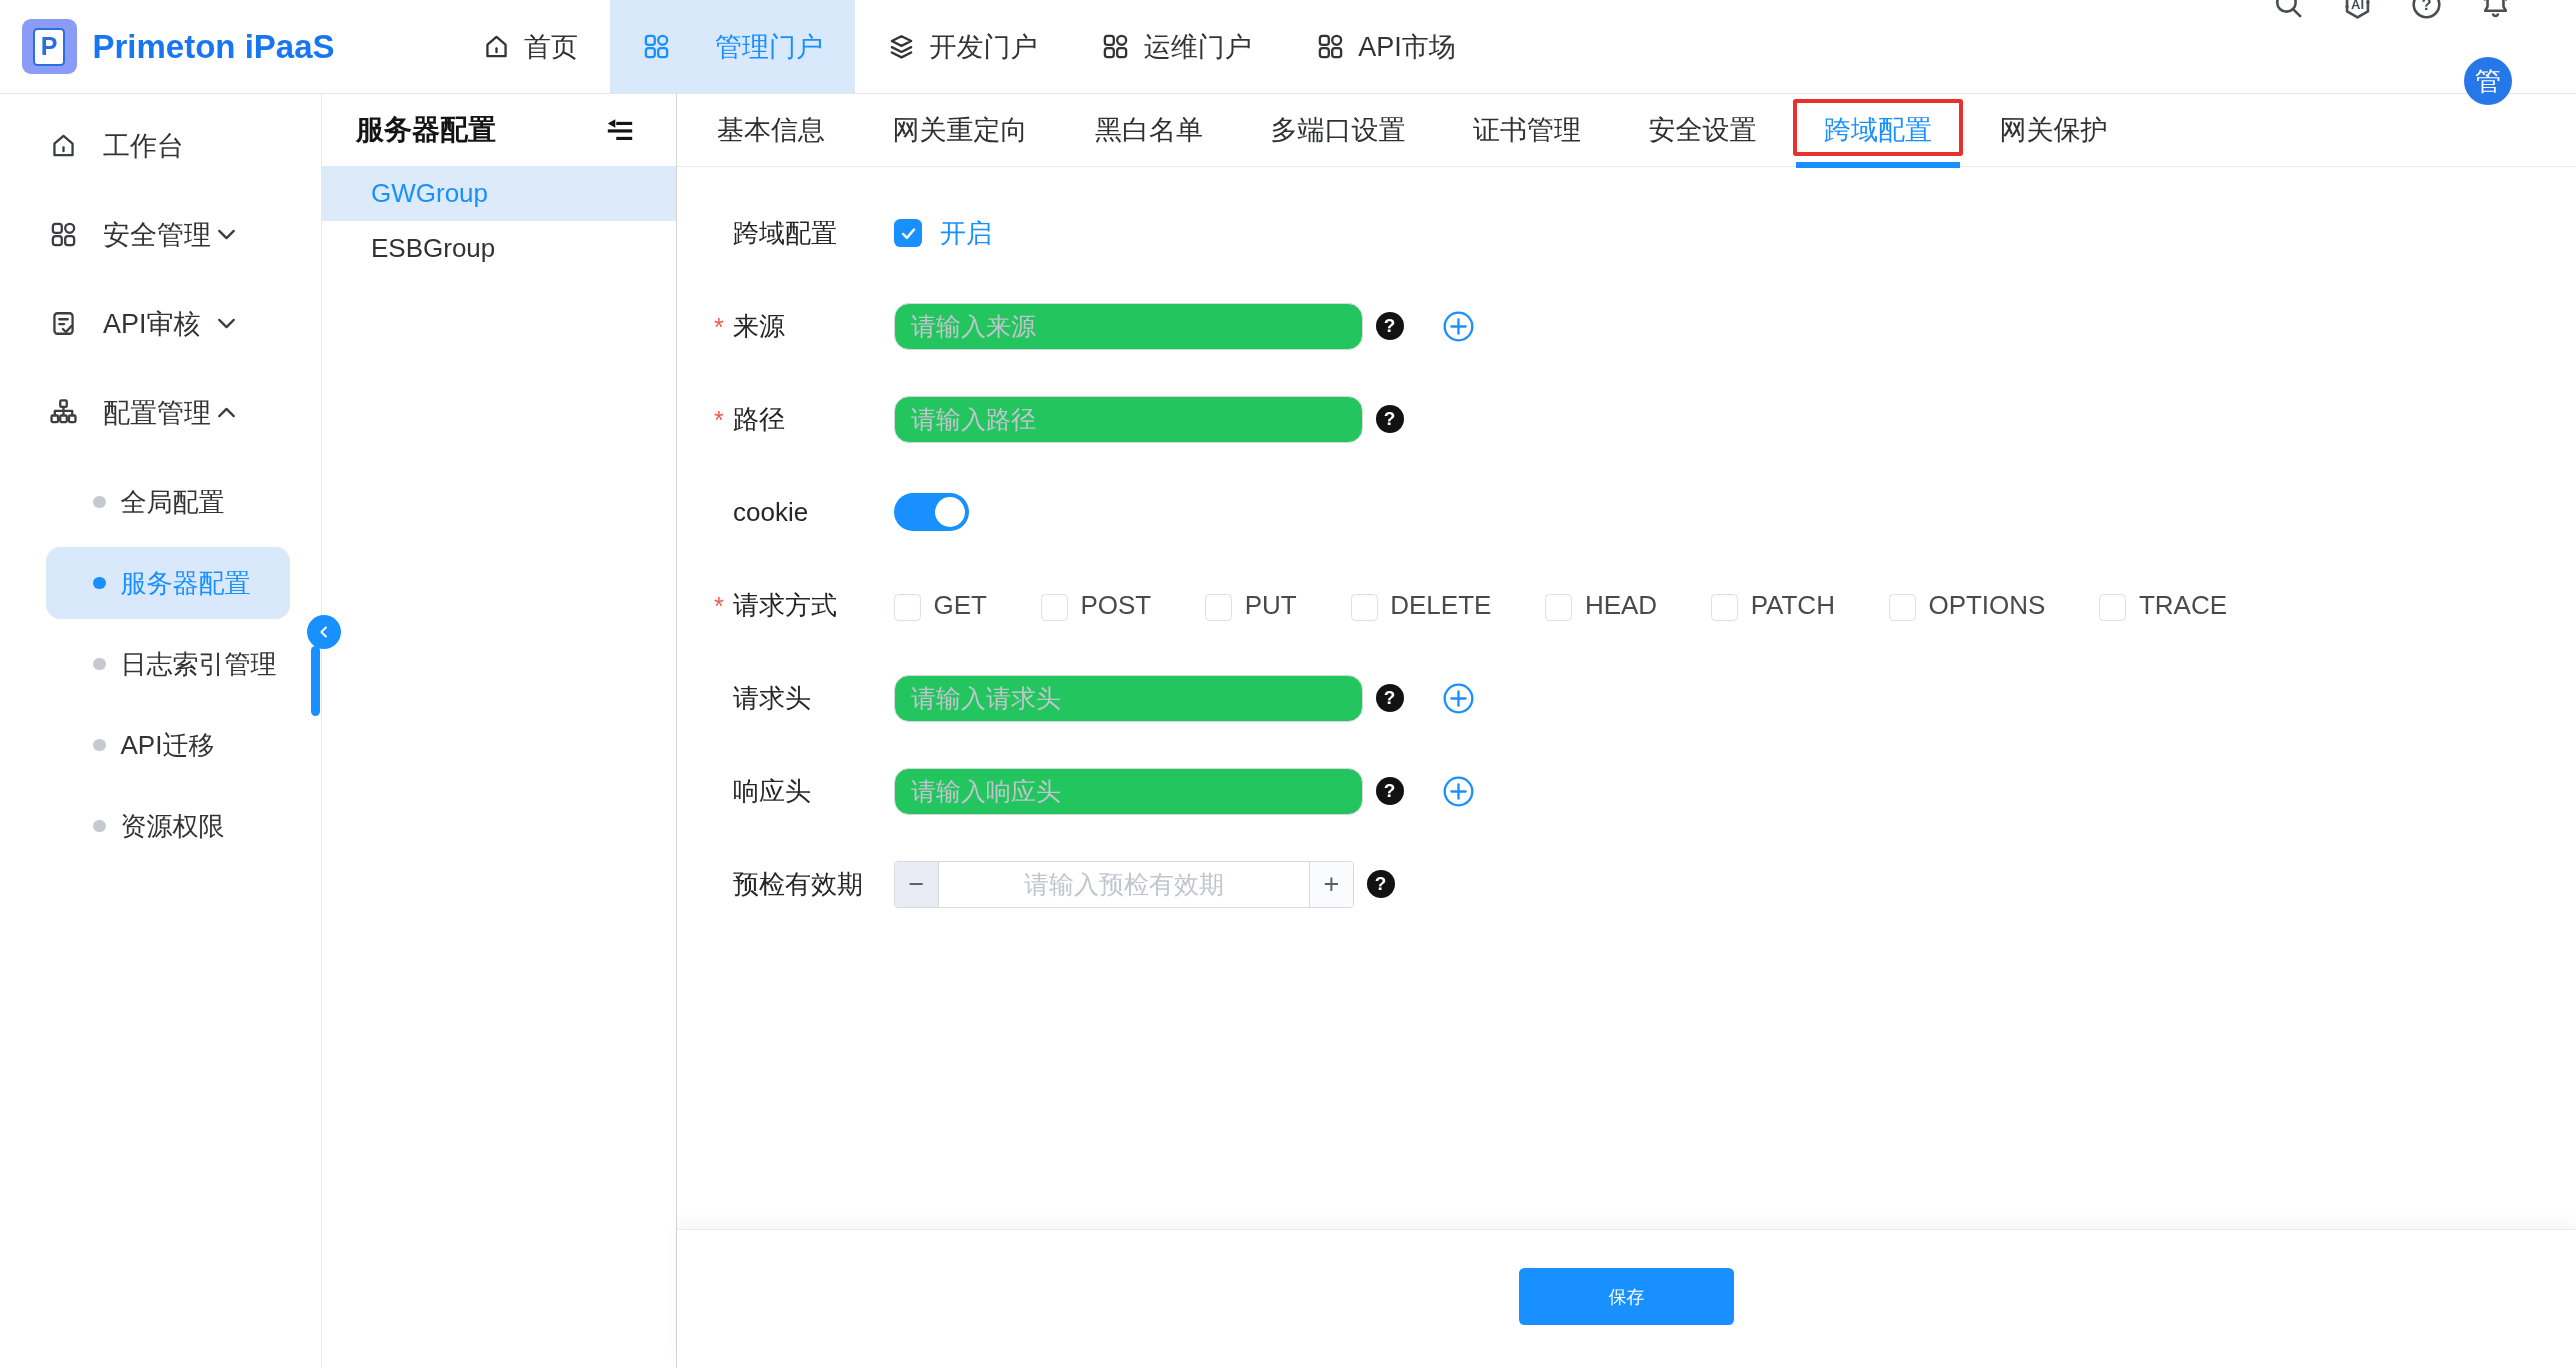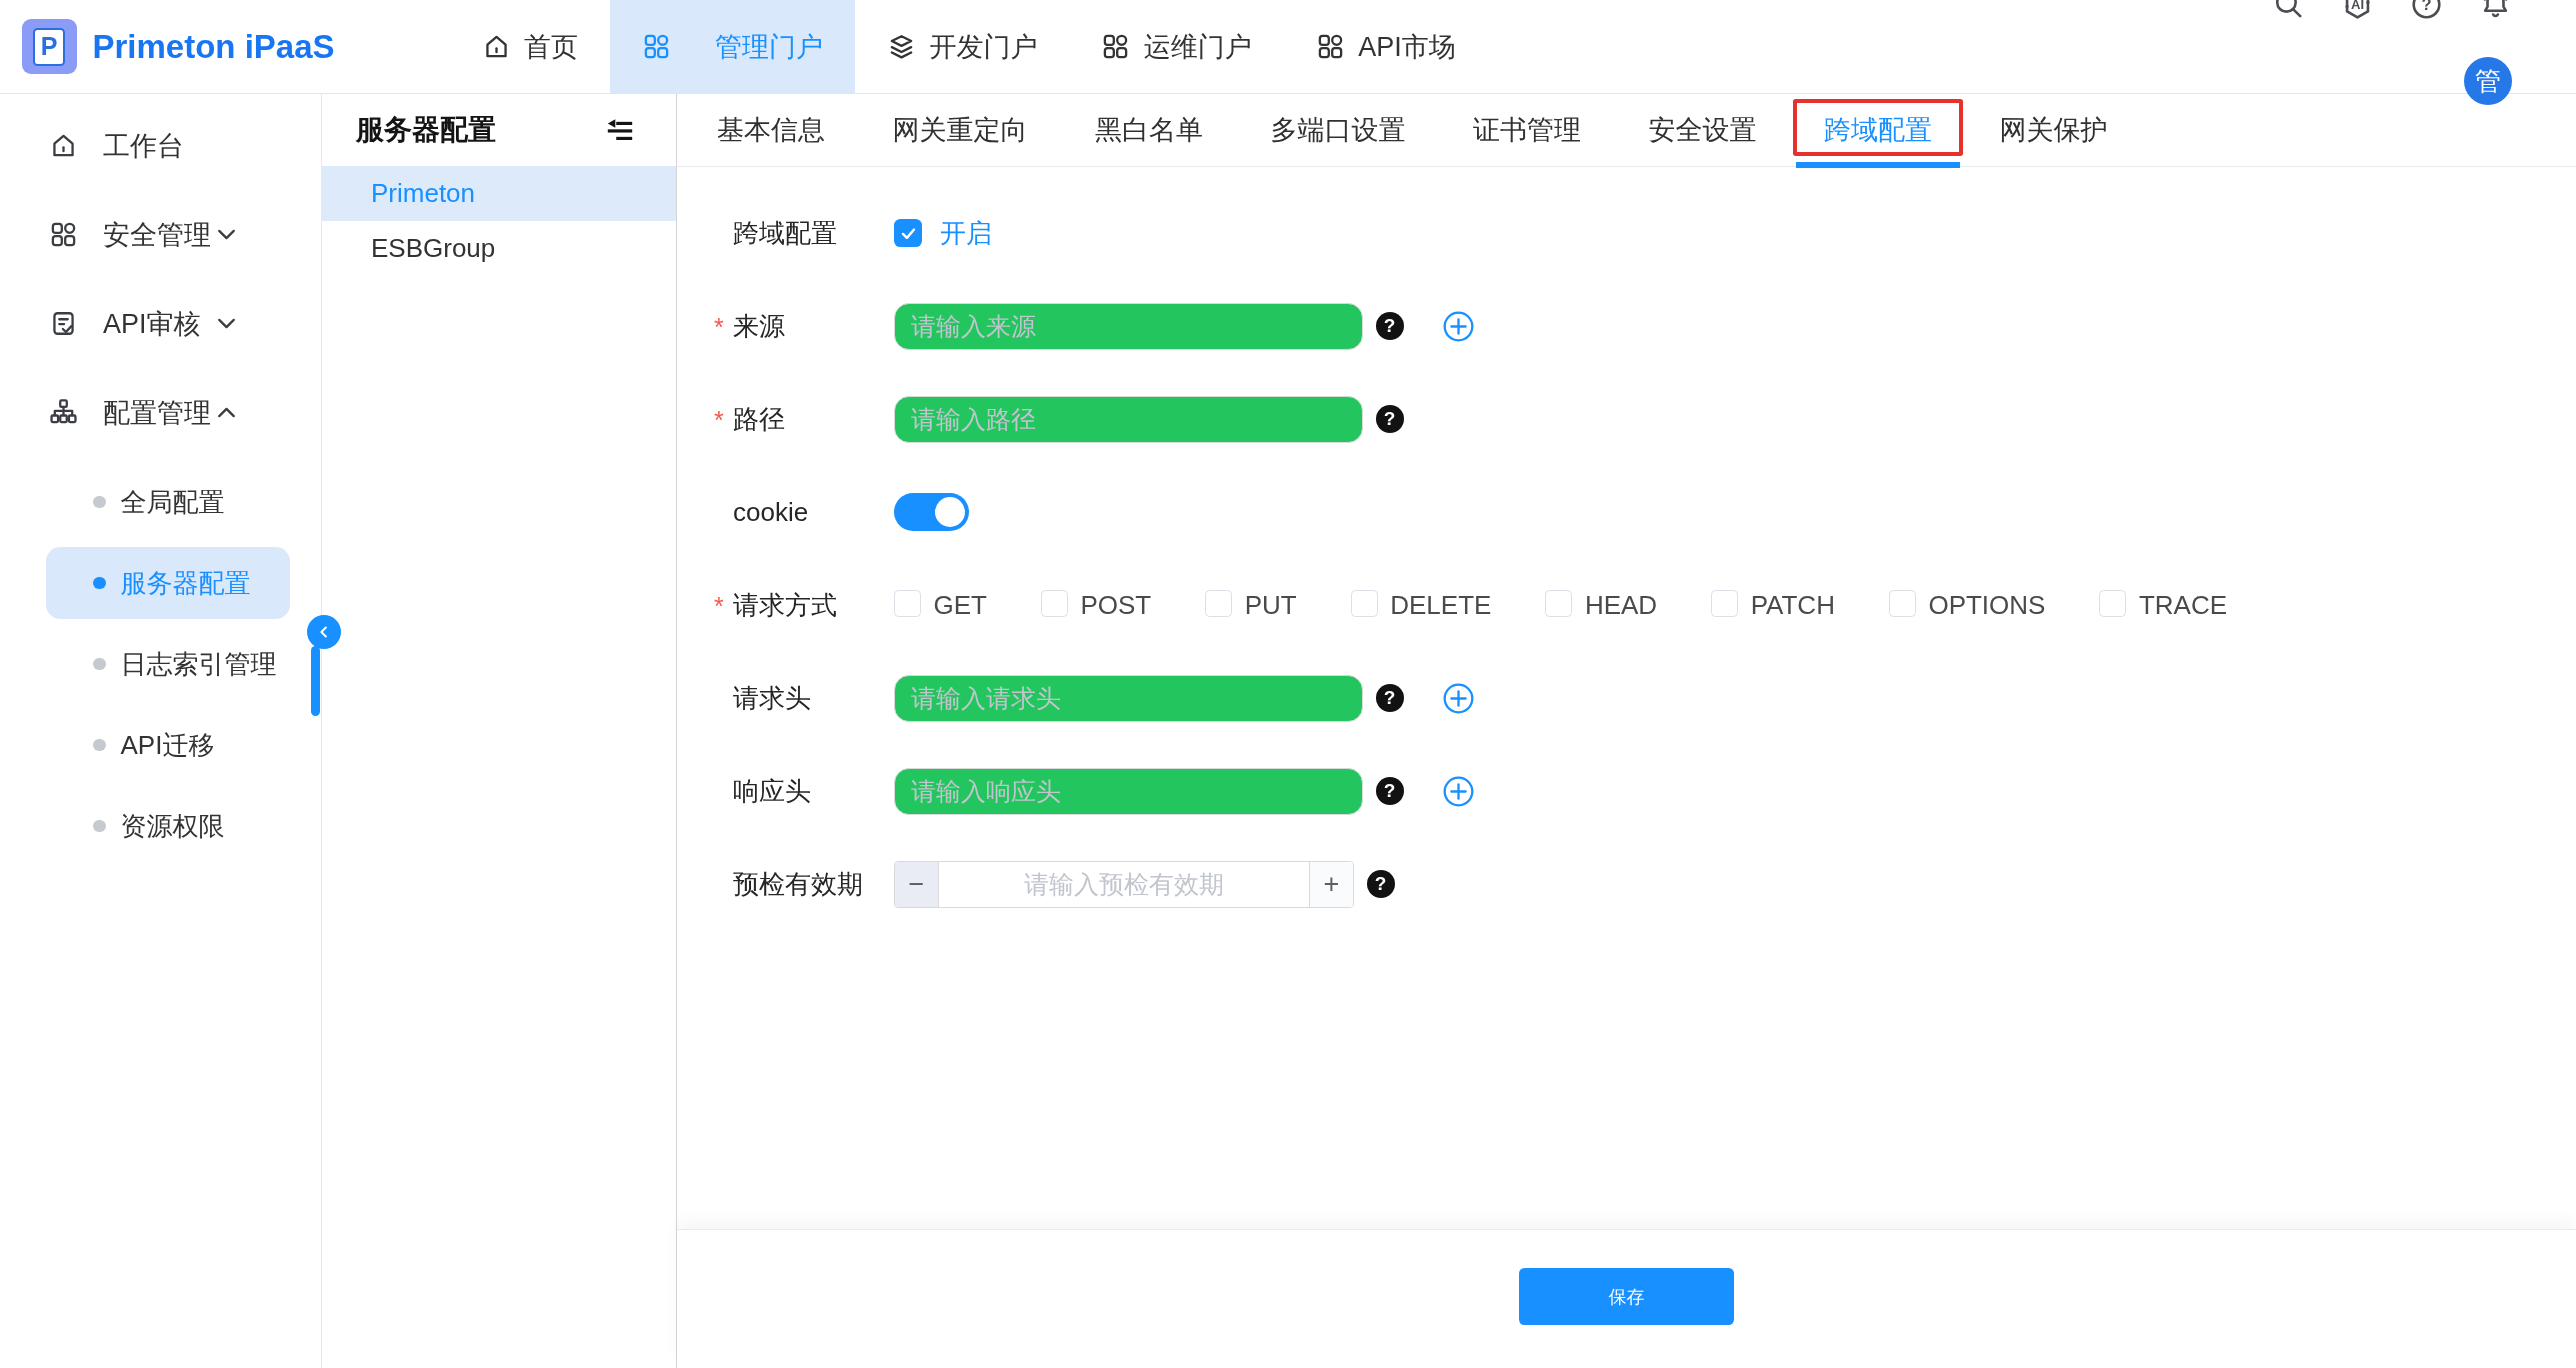--- a/index.html
+++ b/index.html
@@ -81,21 +81,21 @@
     flex-shrink:0; cursor:pointer; }
   .addicon { margin-left:38px; color:#1890ff; cursor:pointer; }
   .addicon svg { width:33px; height:33px; }
   .cb-checked { width:28px; height:28px; border-radius:6.3px; background:#1890ff; display:flex;
     align-items:center; justify-content:center; cursor:pointer; flex-shrink:0; }
   .cb-checked svg { width:19px; height:19px; }
   .cb-label { margin-left:18px; font-size:26px; color:#1890ff; cursor:pointer; }
   .switch { width:75px; height:38px; border-radius:19px; background:#1890ff; position:relative; cursor:pointer; flex-shrink:0; }
   .switch::after { content:""; position:absolute; top:3.6px; right:4.5px; width:30px; height:30px; border-radius:50%; background:#fff; }
   .methods { display:flex; align-items:center; }
-  .method { display:flex; align-items:flex-start; margin-right:54px; font-size:26px; color:#4a4a4a; cursor:pointer; }
+  .method { display:flex; align-items:flex-end; margin-right:54px; font-size:26px; color:#4a4a4a; cursor:pointer; }
   .mcb { width:27px; height:27px; border:1.8px solid #dcdfe6; border-radius:4.5px; background:#fff; margin-right:12.5px; flex-shrink:0; }
   .stepper { width:460px; height:47px; border:0.9px solid #d9d9d9; border-radius:3.6px; display:flex; overflow:hidden; background:#fff; }
   .step-btn { width:44px; display:flex; align-items:center; justify-content:center; font-size:27px; color:#5a5e66;
     cursor:pointer; flex-shrink:0; user-select:none; }
   .step-btn.minus { background:#e9ecf4; border-right:0.9px solid #d9d9d9; }
   .step-btn.plus { background:#fafbfd; border-left:0.9px solid #d9d9d9; }
   .stepper input { flex:1; min-width:0; border:none; outline:none; text-align:center; font-size:25px;
     font-family:inherit; color:#333; }
   .stepper input::placeholder { color:#c1c5cd; }
 
@@ -276,21 +276,21 @@
       <span class="panel-collapse">
         <svg viewBox="0 0 32 32">
           <path d="M3 9 L11 4.5 V13.5 Z" fill="currentColor"></path>
           <line x1="12" y1="9" x2="29" y2="9" stroke="currentColor" stroke-width="3.4"></line>
           <line x1="3" y1="17" x2="29" y2="17" stroke="currentColor" stroke-width="3.4"></line>
           <line x1="12" y1="25" x2="29" y2="25" stroke="currentColor" stroke-width="3.4"></line>
         </svg>
       </span>
     </div>
     <div id="panel-list">
-        <div class="panel-row active">Primeton</div>
+        <div class="panel-row active">GWGroup</div>
         <div class="panel-row">ESBGroup</div>
       </div>
   </div>
 
   <div class="main">
     <div class="tabs" id="tabs">
         <div class="tab">基本信息</div>
         <div class="tab">网关重定向</div>
         <div class="tab">黑白名单</div>
         <div class="tab">多端口设置</div>

